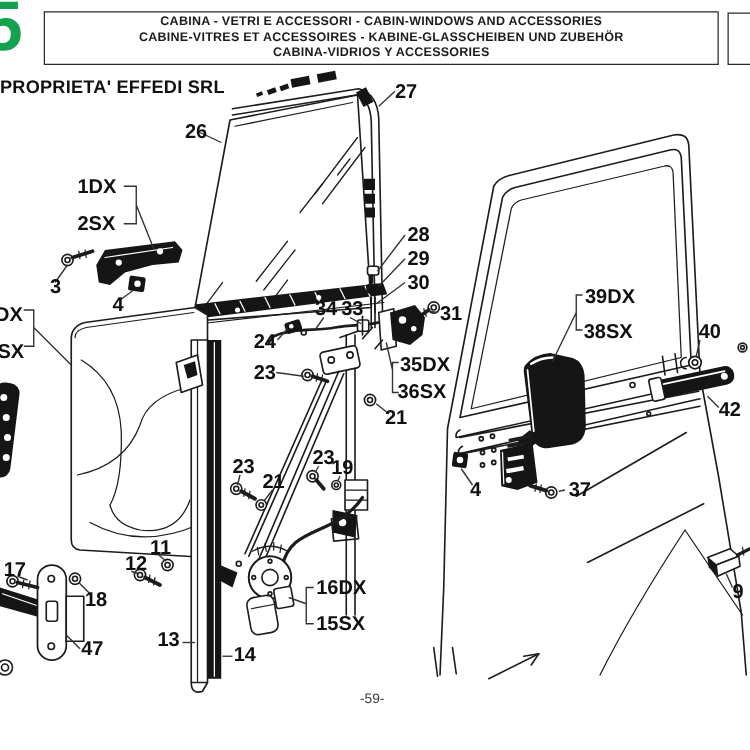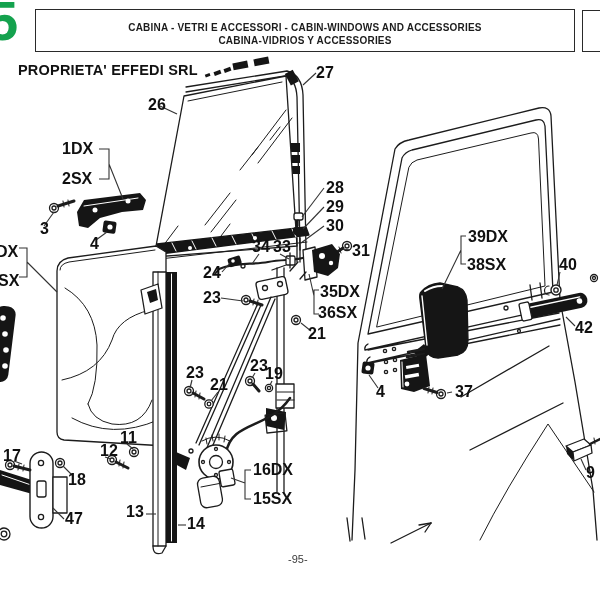--- a/index.html
+++ b/index.html
@@ -2,40 +2,41 @@
 <html><head>
 <meta charset="utf-8">
 <style>
   html,body{margin:0;padding:0;background:#fff;}
   .page{position:relative;width:600px;height:600px;background:#fff;overflow:hidden;
         font-family:"Liberation Sans",sans-serif;}
   .section-num{position:absolute;left:-13px;top:-7px;font-size:56px;font-weight:800;
         color:#14A24E;line-height:1;}
   .header-box{position:absolute;left:35px;top:9px;width:540px;height:43px;
         border:1.6px solid #2a2a2a;box-sizing:border-box;text-align:center;
-        padding-top:12px;}
+        padding-top:2px;}
   .header-box div{font-size:10px;font-weight:bold;color:#1c1c1c;line-height:12.5px;
         letter-spacing:.2px;white-space:nowrap;}
   .corner-box{position:absolute;left:582px;top:10px;width:40px;height:42px;
         border:1.6px solid #2a2a2a;box-sizing:border-box;background:#fff;}
   .watermark{position:absolute;left:0px;top:62px;font-size:14.5px;font-weight:bold;
-        color:#111;letter-spacing:.2px;white-space:nowrap;padding-left:18px;}
+        color:#111;letter-spacing:.2px;white-space:nowrap;}
   .page-num{position:absolute;left:288px;top:553px;font-size:11px;color:#3a3a3a;}
   svg{position:absolute;left:0;top:0;}
   svg text{font-family:"Liberation Sans",sans-serif;font-size:16px;font-weight:bold;fill:#101010;}
 </style>
 </head>
 <body>
 
 <div class="page">
 
   <div class="section-num">5</div>
 
   <div class="header-box">
     <div>CABINA - VETRI E ACCESSORI - CABIN-WINDOWS AND ACCESSORIES</div>
+    <div>CABINE-VITRES ET ACCESSOIRES - KABINE-GLASSCHEIBEN UND ZUBEHÖR</div>
     <div>CABINA-VIDRIOS Y ACCESSORIES</div>
   </div>
 
   <div class="corner-box"></div>
 
   <div class="watermark">PROPRIETA' EFFEDI SRL</div>
 
   <svg width="600" height="600" viewBox="0 0 600 600">
 
     <g stroke="#1c1c1c" fill="none" stroke-width="1.3" stroke-linejoin="round" stroke-linecap="round">
@@ -450,14 +451,14 @@
       <text x="468" y="242">39DX</text>
       <text x="467" y="270">38SX</text>
       <text x="559" y="270">40</text>
       <text x="575" y="333">42</text>
       <text x="376" y="397">4</text>
       <text x="455" y="397">37</text>
       <text x="586" y="478">9</text>
     </g>
   </svg>
 
-  <div class="page-num">-95-</div>
+  <div class="page-num">-59-</div>
 </div>
 
 </body></html>

